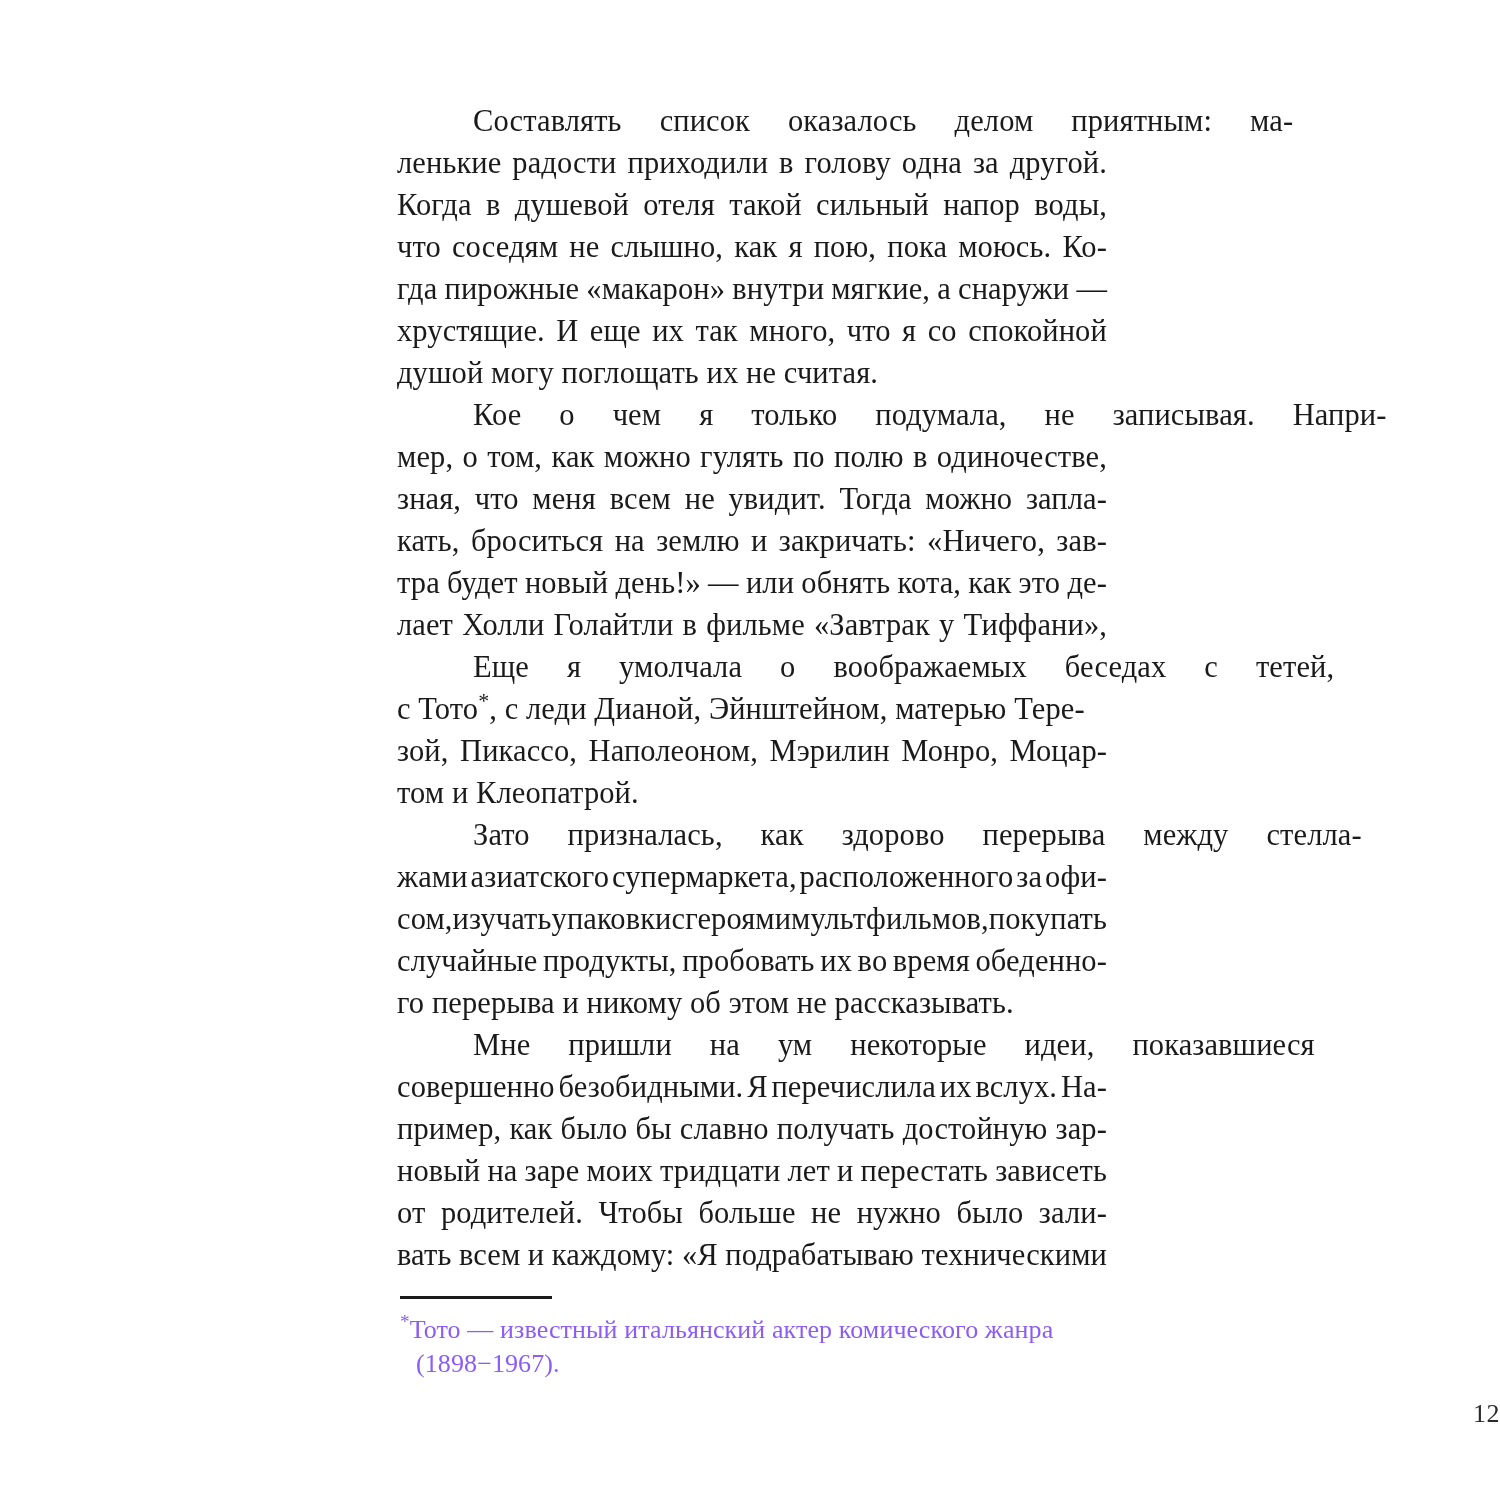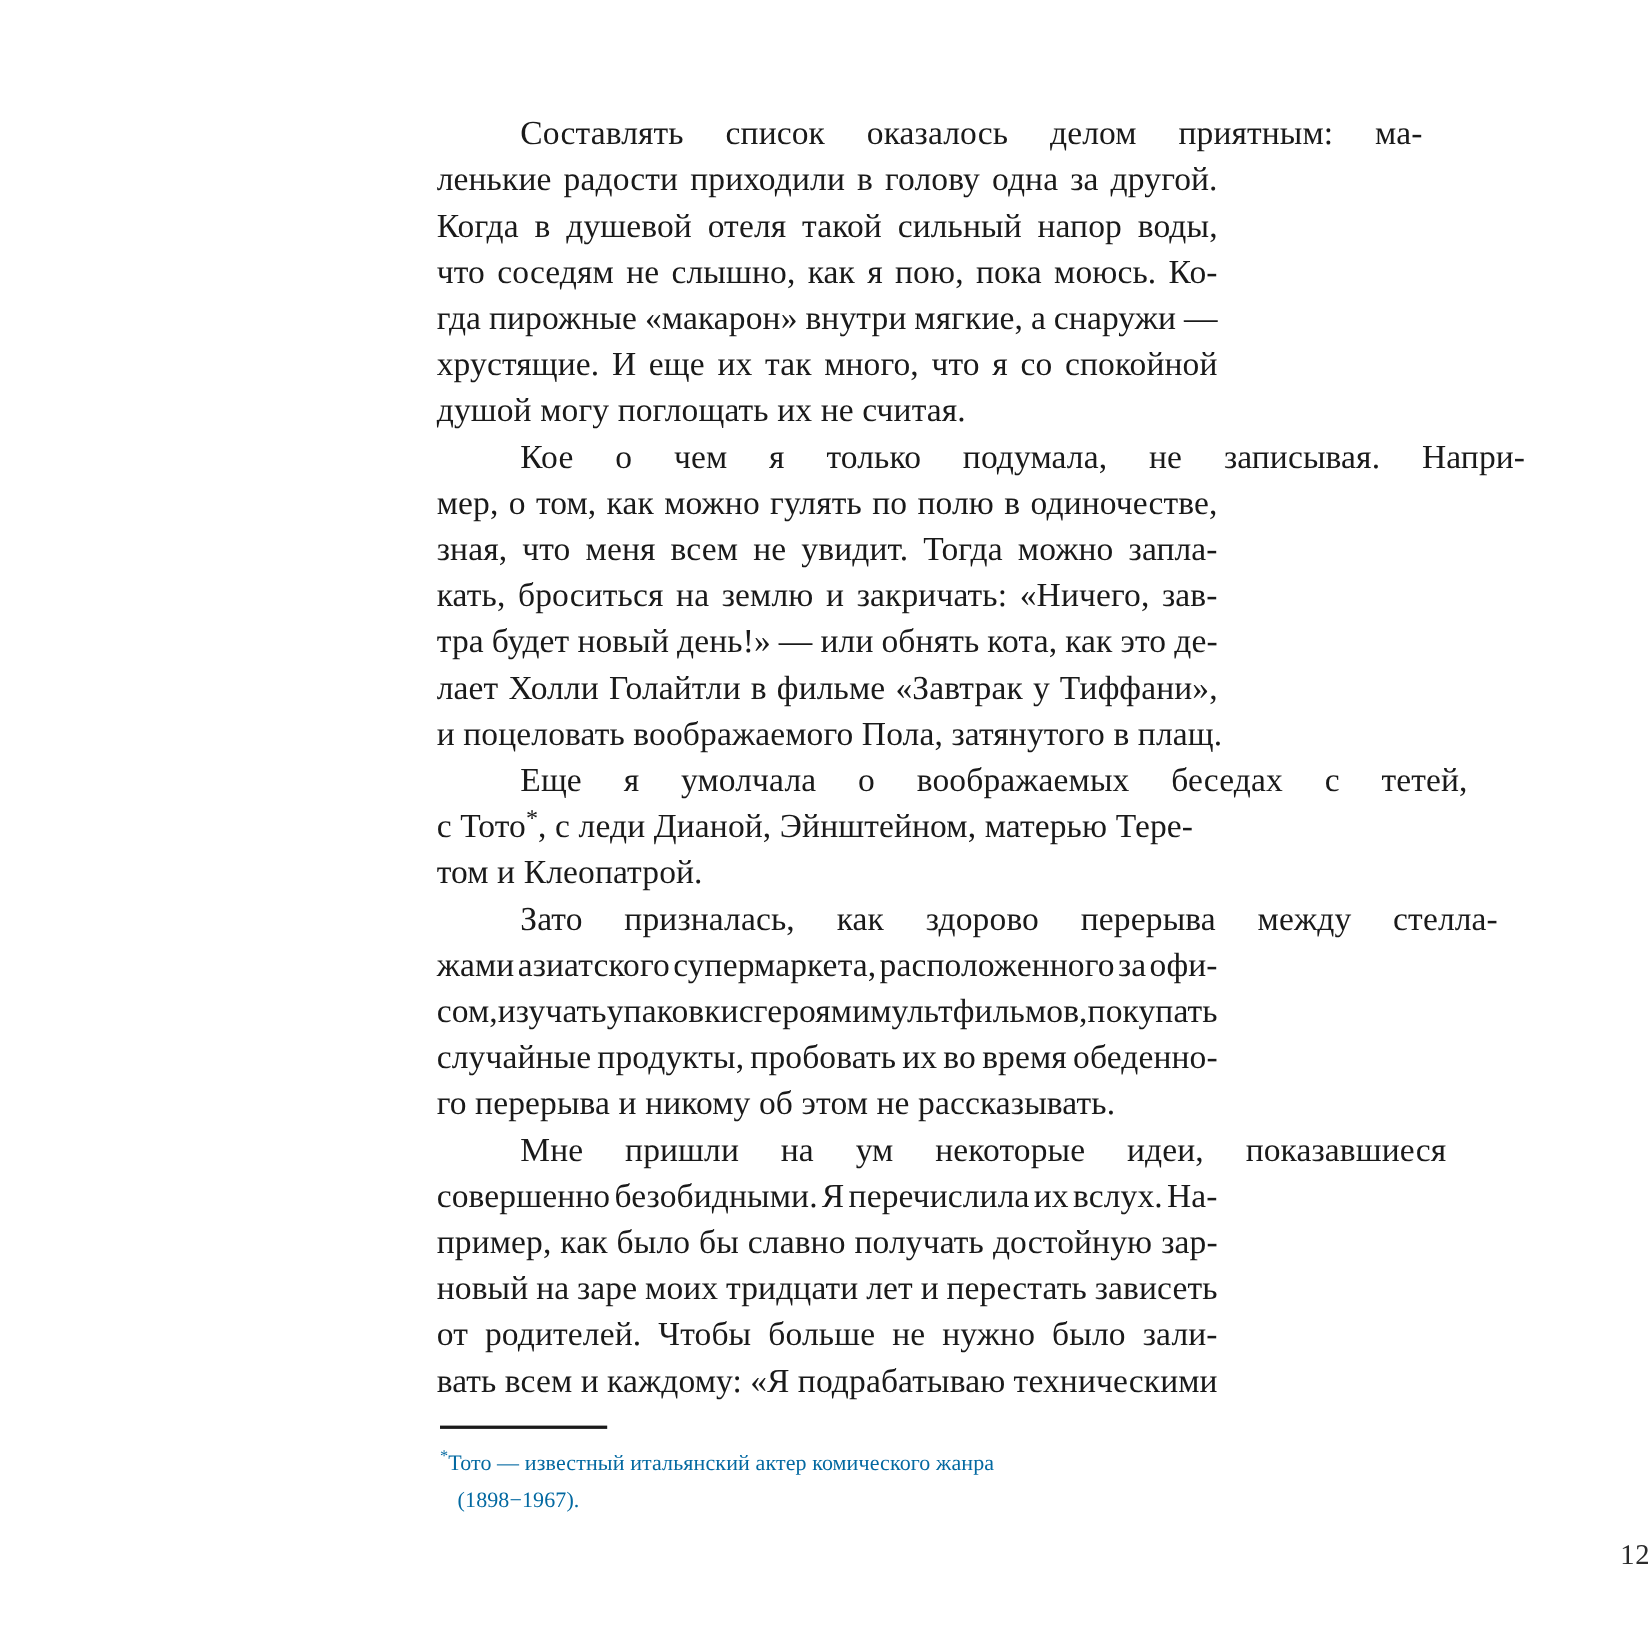--- a/index.html
+++ b/index.html
@@ -74,23 +74,23 @@
   }
 
   .footnote-rule {
     width: 152px;
     height: 3px;
     background: #1a1a1a;
     margin: 0 0 14px 0;
   }
 
   .footnote-body {
-    font-size: 20px;
+    font-size: 26px;
     line-height: 34px;
-    color: #0369a1;
+    color: #8b5cf6;
     padding-left: 16px;
     text-indent: -16px;
     letter-spacing: 0.1px;
   }
 
   .footnote-body .fn-star {
     font-size: 0.74em;
     vertical-align: 0.5em;
     line-height: 0;
   }
@@ -248,36 +248,43 @@
       <span class="line justify">
           <span>лает</span>
           <span>Холли</span>
           <span>Голайтли</span>
           <span>в</span>
           <span>фильме</span>
           <span>«Завтрак</span>
           <span>у</span>
           <span>Тиффани»,</span>
         </span>
-      <span class="line">и поцеловать воображаемого Пола, затянутого в плащ.</span>
     </div>
 
     <div class="para">
       <span class="line justify indent">
           <span>Еще</span>
           <span>я</span>
           <span>умолчала</span>
           <span>о</span>
           <span>воображаемых</span>
           <span>беседах</span>
           <span>с</span>
           <span>тетей,</span>
         </span>
       <span class="line justify">
           <span><span>с Тото</span><sup class="fn-marker">*</sup><span>, с леди Дианой, Эйнштейном, матерью Тере-</span></span>
+        </span>
+      <span class="line justify">
+          <span>зой,</span>
+          <span>Пикассо,</span>
+          <span>Наполеоном,</span>
+          <span>Мэрилин</span>
+          <span>Монро,</span>
+          <span>Моцар-</span>
         </span>
       <span class="line">том и Клеопатрой.</span>
     </div>
 
     <div class="para">
       <span class="line justify indent">
           <span>Зато</span>
           <span>призналась,</span>
           <span>как</span>
           <span>здорово</span>

